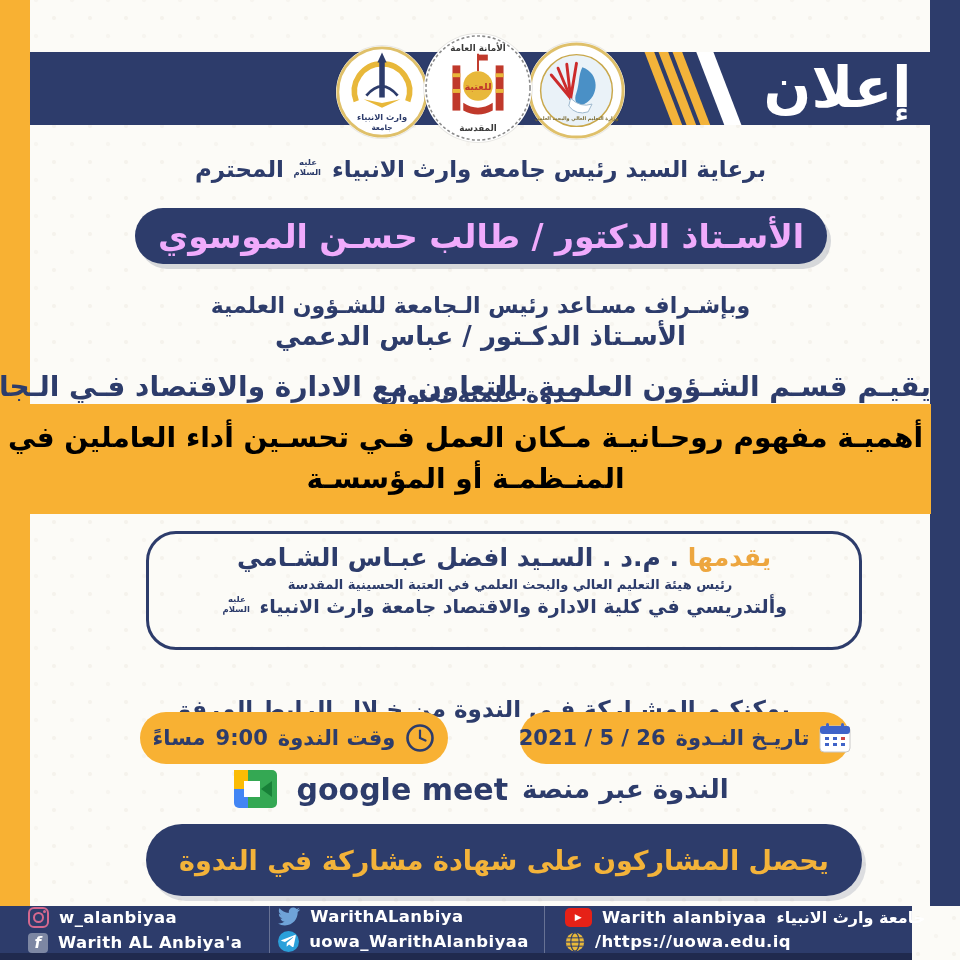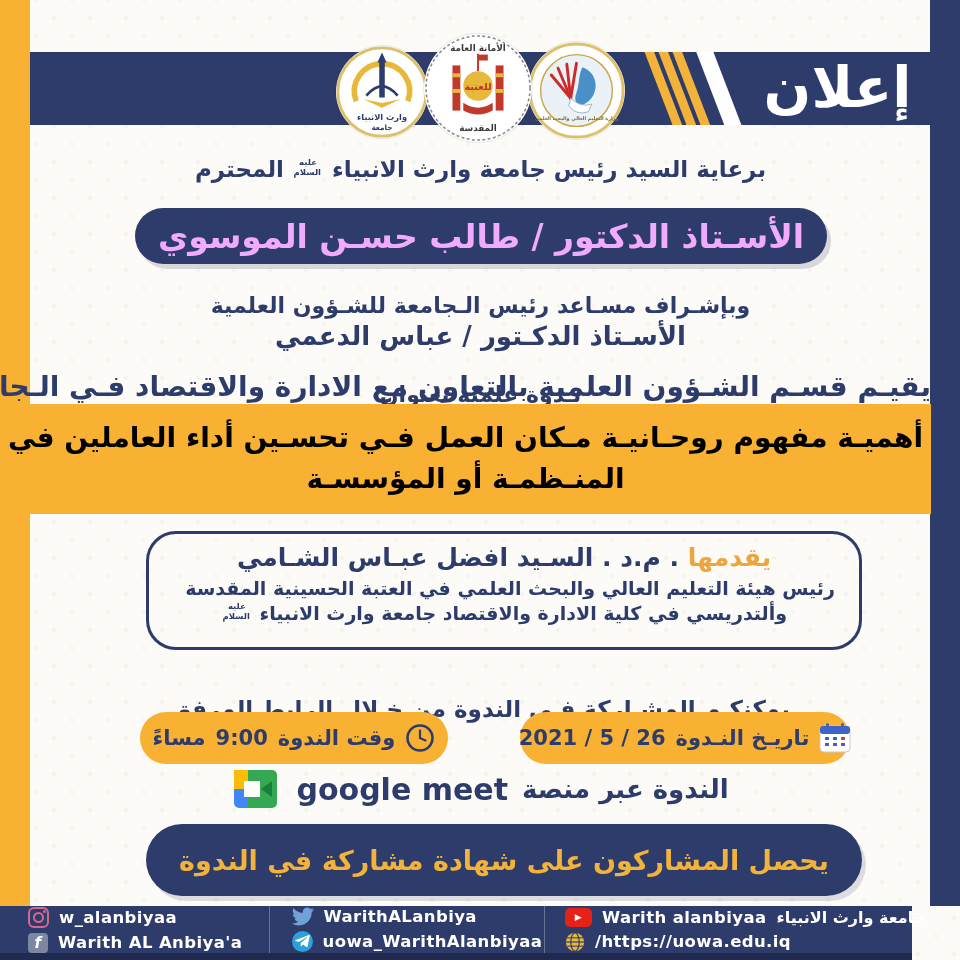--- a/index.html
+++ b/index.html
@@ -36,40 +36,40 @@
   #org{top:370px;font-size:28px;}
   #stype{top:382px;font-size:22px;}
 
   #yellow-band{position:absolute;left:0;top:404px;width:931px;height:110px;background:#f8b133;color:#000000;}
   #yellow-band .t1{margin-top:17px;font-size:28px;text-align:center;font-weight:bold;white-space:nowrap;}
   #yellow-band .t2{margin-top:8px;font-size:28px;text-align:center;font-weight:bold;}
 
   #presenter-box{position:absolute;left:146px;top:531px;width:710px;height:113px;border:3.5px solid #2d3c6b;border-radius:30px;text-align:center;color:#2d3c6b;font-weight:bold;background:transparent;}
   #presenter-box .p1{margin-top:9px;font-size:25px;white-space:nowrap;}
   #presenter-box .plabel{color:#eda63f;}
-  #presenter-box .p2{margin-top:5px;font-size:19px;white-space:nowrap;padding-left:12px;}
+  #presenter-box .p2{margin-top:5px;font-size:13px;white-space:nowrap;padding-left:12px;}
   #presenter-box .p3{margin-top:3px;font-size:19px;white-space:nowrap;}
 
   #participation{top:696px;font-size:23px;}
 
   .pill{position:absolute;top:712px;height:52px;background:#f8b133;border-radius:26px;display:flex;align-items:center;justify-content:center;gap:10px;color:#2d3c6b;font-weight:bold;font-size:21px;white-space:nowrap;}
   #date-pill{left:520px;width:330px;}
   #time-pill{left:140px;width:308px;}
   .num{direction:ltr;unicode-bidi:isolate;}
 
   #meet-row{position:absolute;left:30px;top:768px;width:901px;display:flex;align-items:center;justify-content:center;gap:14px;}
   #meet-row .meet-name{font-size:30px;font-weight:bold;color:#2d3c6b;}
   #meet-row .meet-ar{font-size:26px;font-weight:bold;color:#2d3c6b;}
 
   #cert-pill{position:absolute;left:146px;top:824px;width:716px;height:72px;background:#2d3c6b;border-radius:36px;display:flex;align-items:center;justify-content:center;color:#f3b33a;font-size:27px;font-weight:bold;box-shadow:4px 5px 0 rgba(80,90,120,.18);white-space:nowrap;}
 
   #footer{position:absolute;left:0;top:906px;width:912px;height:54px;background:#2d3c6b;display:flex;box-sizing:border-box;border-bottom:7px solid #202a4e;}
   .fcol{display:flex;flex-direction:column;justify-content:center;gap:5px;box-sizing:border-box;padding-left:28px;}
   .fcol.c1{width:292px;}
-  .fcol.c2{width:300px;border-left:1px solid rgba(255,255,255,.28);padding-left:22px;}
+  .fcol.c2{width:300px;border-left:1px solid rgba(255,255,255,.28);padding-left:8px;}
   .fcol.c3{width:368px;border-left:1px solid rgba(255,255,255,.28);padding-left:20px;}
   .frow{display:flex;align-items:center;gap:10px;color:#fff;font-weight:bold;font-size:16.5px;letter-spacing:.4px;white-space:nowrap;cursor:pointer;}
   .frow .ar{font-size:16px;}
 
   .ig-icon{width:21px;height:21px;border:2.5px solid #d4688e;border-radius:6px;position:relative;box-sizing:border-box;flex:0 0 auto;}
   .ig-icon::after{content:"";position:absolute;inset:3px;border:2px solid #d4688e;border-radius:50%;}
   .ig-icon::before{content:"";position:absolute;right:1px;top:1px;width:3px;height:3px;background:#d4688e;border-radius:50%;}
   .fb-icon{width:20px;height:20px;background:#7d87a3;border-radius:4px;display:flex;align-items:center;justify-content:center;color:#fff;font-size:15px;font-weight:bold;flex:0 0 auto;}
   .yt-icon{width:27px;height:19px;background:#e62117;border-radius:5px;display:flex;align-items:center;justify-content:center;color:#fff;font-size:9px;flex:0 0 auto;}
   .svg-icon{flex:0 0 auto;display:block;}

